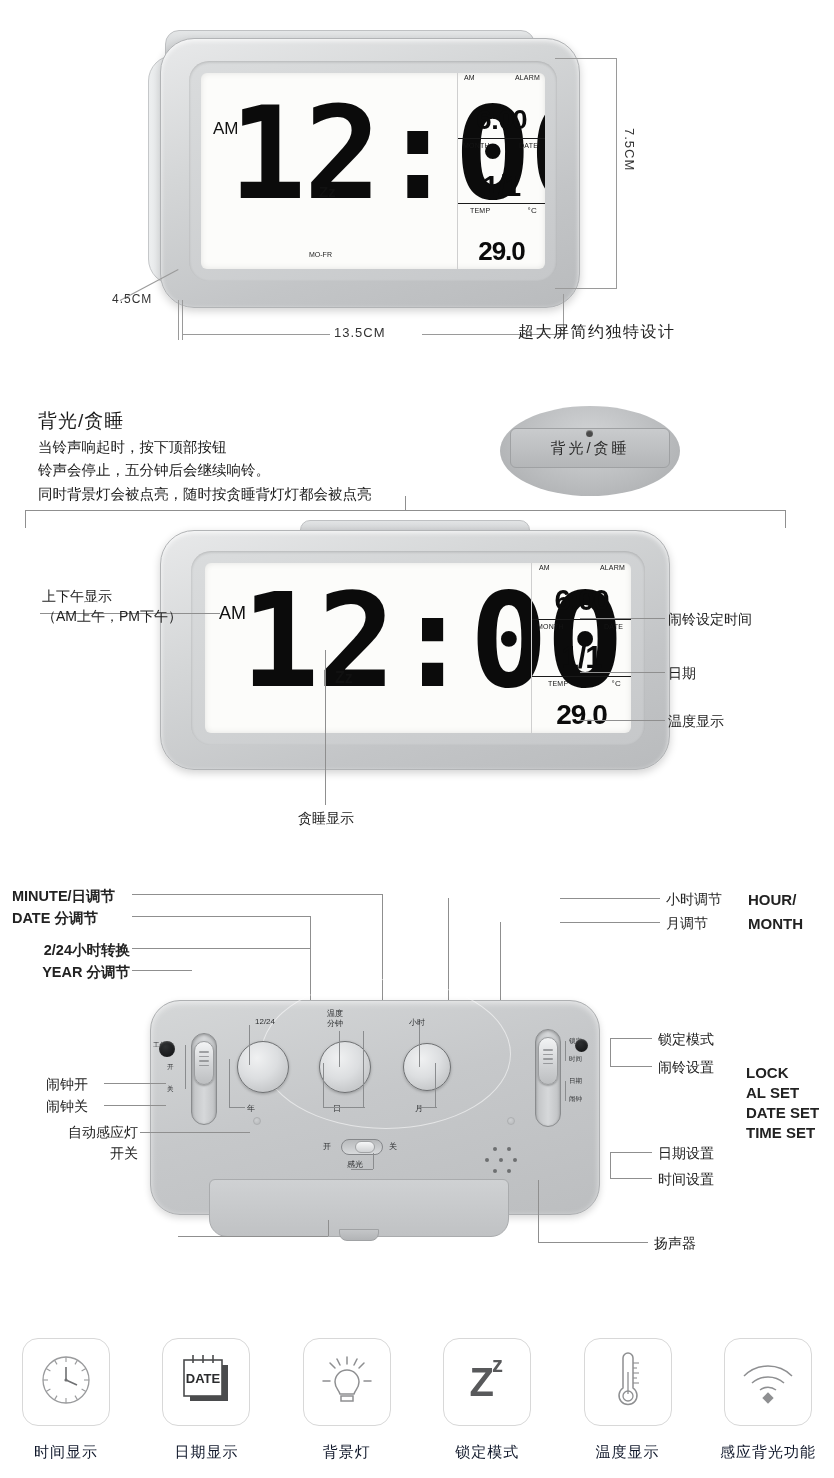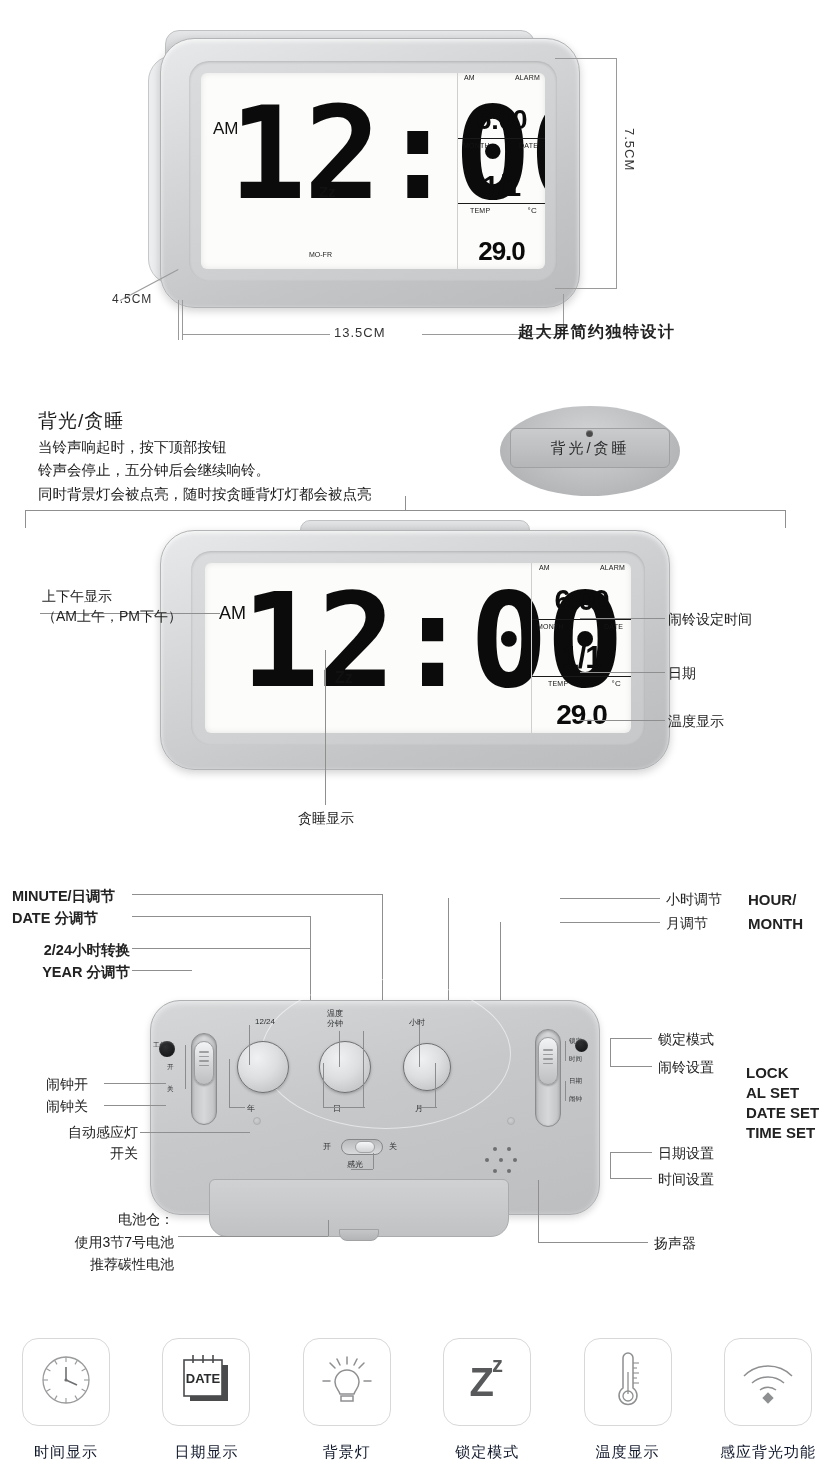--- a/index.html
+++ b/index.html
@@ -102,21 +102,21 @@
   .lead.h { height: 1px; }
   .lead.v { width: 1px; }
 
   
   .cn { font-family: "Liberation Sans", "DejaVu Sans", sans-serif; }
   .callout { position: absolute; font-size: 14px; color: #222; white-space: nowrap; line-height: 1.45; }
   .callout.bold { font-weight: 700; }
 
   .sect-title { position: absolute; font-size: 19px; color: #1a1a1a; letter-spacing: 1px; }
   .sect-body { position: absolute; font-size: 14.5px; color: #1a1a1a; line-height: 1.62; white-space: pre-line; }
-  .tagline { position: absolute; font-size: 16px; font-weight: 700; color: #222; letter-spacing: 1.5px; }
+  .tagline { position: absolute; font-size: 16px; font-weight: 400; color: #222; letter-spacing: 1.5px; }
 
   
   .topbtn-wrap { position: absolute; }
   .topbtn-oval {
     position: absolute; inset: 0;
     background: radial-gradient(ellipse at 50% 35%, #d2d4d6 0%, #b9bbbd 60%, #a8aaac 100%);
     border-radius: 50%/50%;
   }
   .topbtn-face {
     position: absolute;
@@ -504,25 +504,20 @@
     <div class="callout bold" style="left:746px;top:202px;font-size:15px;">AL SET</div>
     <div class="callout bold" style="left:746px;top:222px;font-size:15px;">DATE SET</div>
     <div class="callout bold" style="left:746px;top:242px;font-size:15px;">TIME SET</div>
 
     <div class="lead v" style="left:538px;top:300px;height:62px;"></div>
     <div class="lead h" style="left:538px;top:362px;width:110px;"></div>
     <div class="callout cn" style="left:654px;top:353px;">扬声器</div>
 
     <div class="lead h" style="left:178px;top:356px;width:150px;"></div>
     <div class="lead v" style="left:328px;top:340px;height:16px;"></div>
-    <div class="callout cn" style="left:48px;top:328px;text-align:right;width:126px;line-height:1.62;">
-      <span>电池仓：</span><br>
-      <span>使用3节7号电池</span><br>
-      <span>推荐碳性电池</span>
-    </div>
   </div>
 
   <div class="feature-row">
 
     <div class="feature">
       <div class="feature-box">
         <span>
           <svg width="56" height="56" viewBox="0 0 56 56">
             <circle cx="28" cy="28" r="23" fill="none" stroke="#9a9b9d" stroke-width="1.3"></circle>
             <g stroke="#9a9b9d" stroke-width="1.1">

